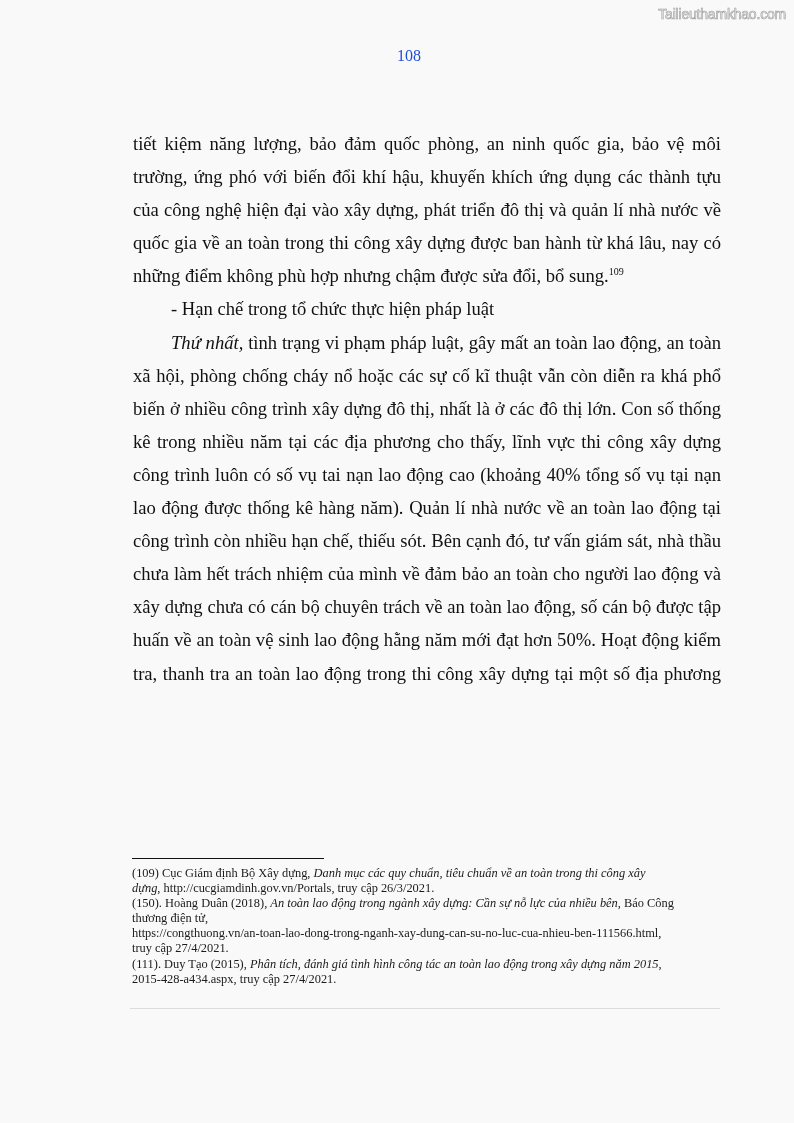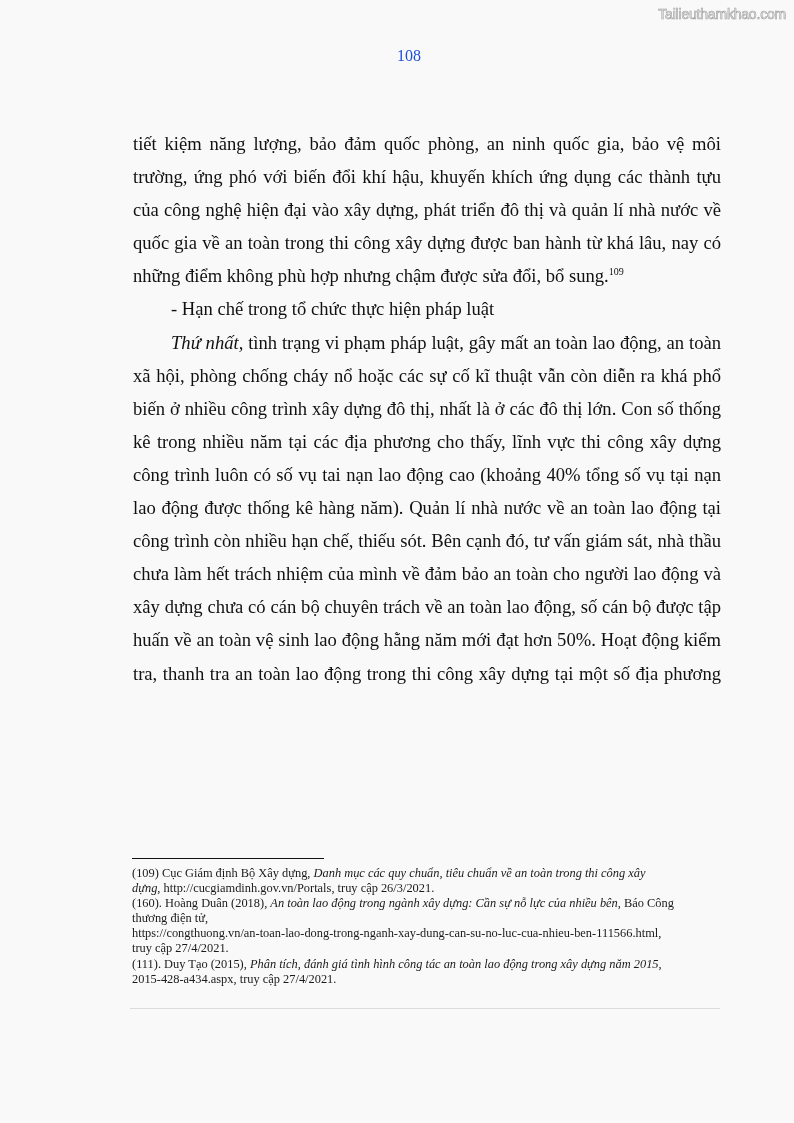--- a/index.html
+++ b/index.html
@@ -118,21 +118,21 @@
   <span class="line">tra, thanh tra an toàn lao động trong thi công xây dựng tại một số địa phương</span>
 </div>
 
 <div class="fn-separator"></div>
 
 <div class="footnotes">
 
   <span class="fn-line"><span>(109) Cục Giám định Bộ Xây dựng, </span><em>Danh mục các quy chuẩn, tiêu chuẩn về an toàn trong thi công xây</em></span>
   <span class="fn-line"><em>dựng</em><span>, http://cucgiamdinh.gov.vn/Portals, truy cập 26/3/2021.</span></span>
 
-  <span class="fn-line"><span>(160). Hoàng Duân (2018), </span><em>An toàn lao động trong ngành xây dựng: Cần sự nỗ lực của nhiều bên</em><span>, Báo Công</span></span>
+  <span class="fn-line"><span>(150). Hoàng Duân (2018), </span><em>An toàn lao động trong ngành xây dựng: Cần sự nỗ lực của nhiều bên</em><span>, Báo Công</span></span>
   <span class="fn-line">thương điện tử,</span>
   <span class="fn-line">https://congthuong.vn/an-toan-lao-dong-trong-nganh-xay-dung-can-su-no-luc-cua-nhieu-ben-111566.html,</span>
   <span class="fn-line">truy cập 27/4/2021.</span>
 
   <span class="fn-line"><span>(111). Duy Tạo (2015), </span><em>Phân tích, đánh giá tình hình công tác an toàn lao động trong xây dựng năm 2015</em><span>,</span></span>
   <span class="fn-line">2015-428-a434.aspx, truy cập 27/4/2021.</span>
 </div>
 
 <div class="bottom-rule"></div>
 

